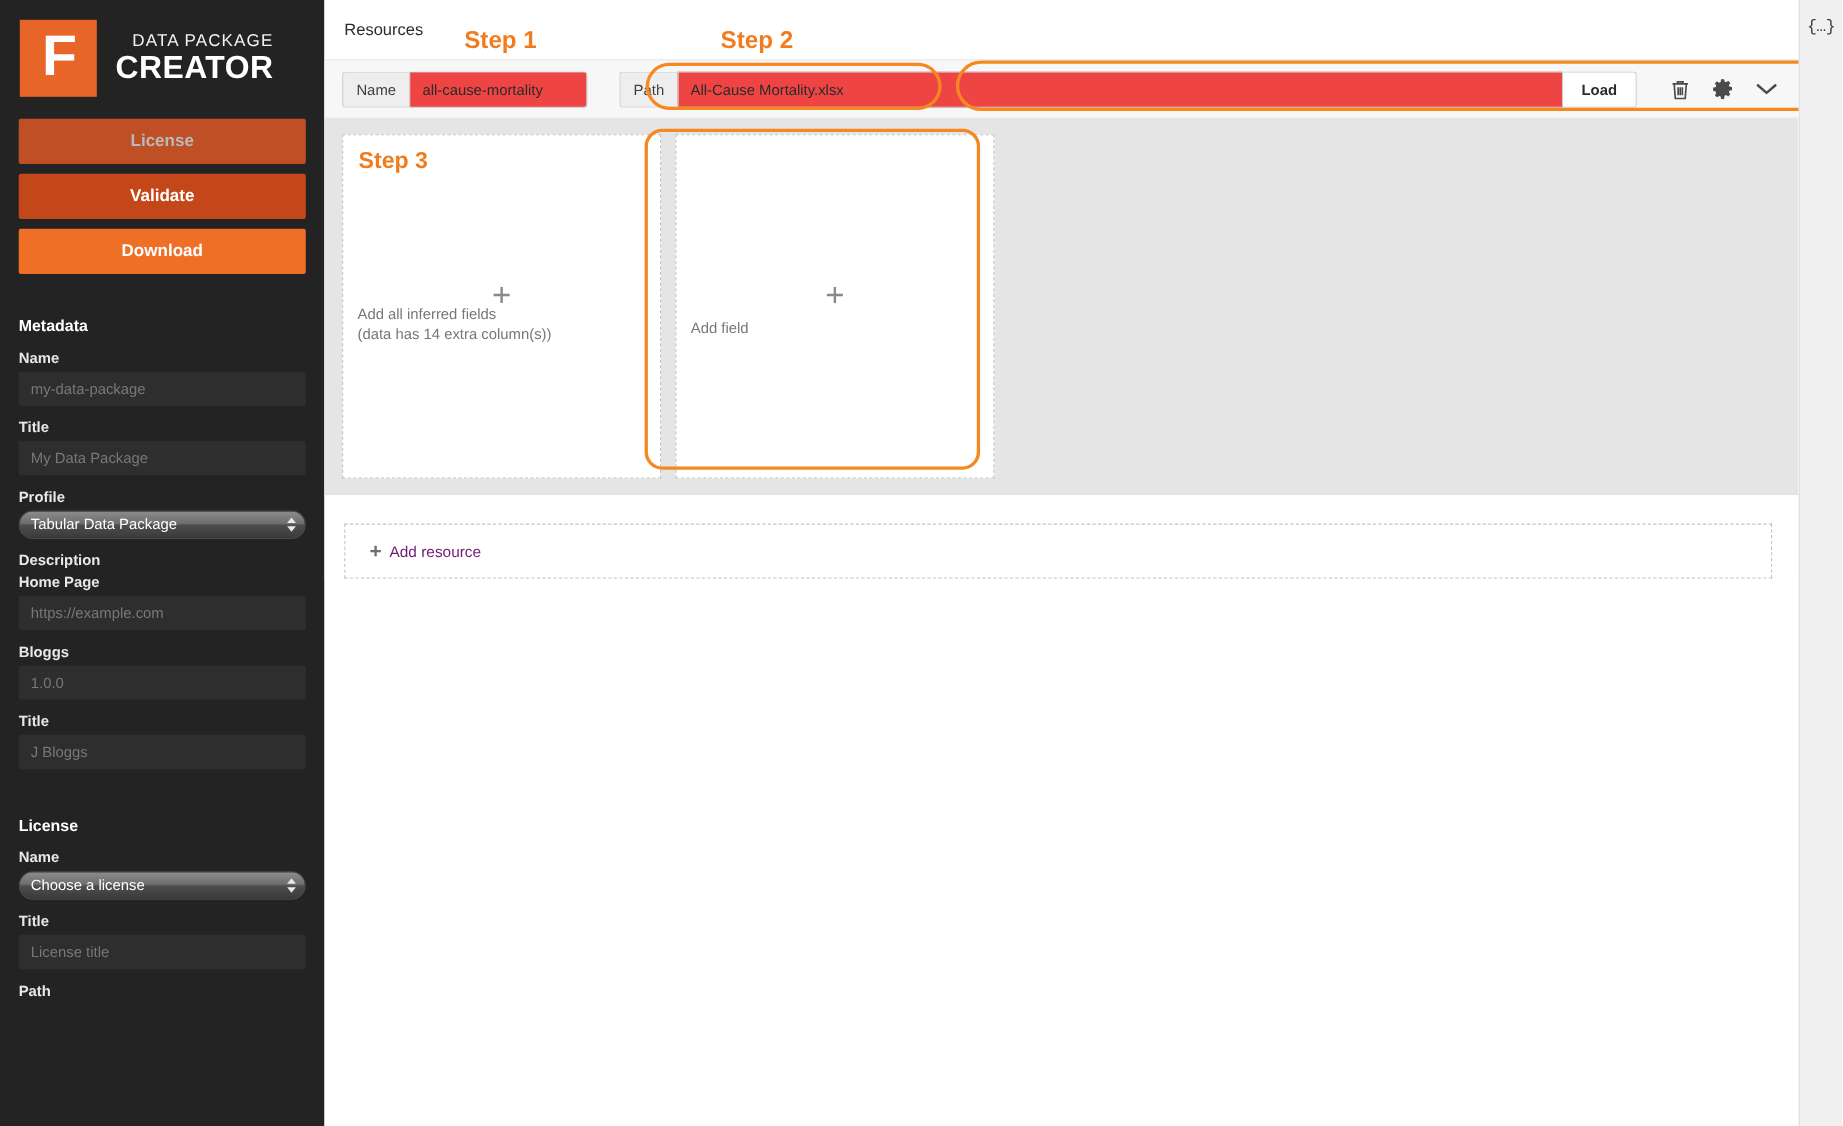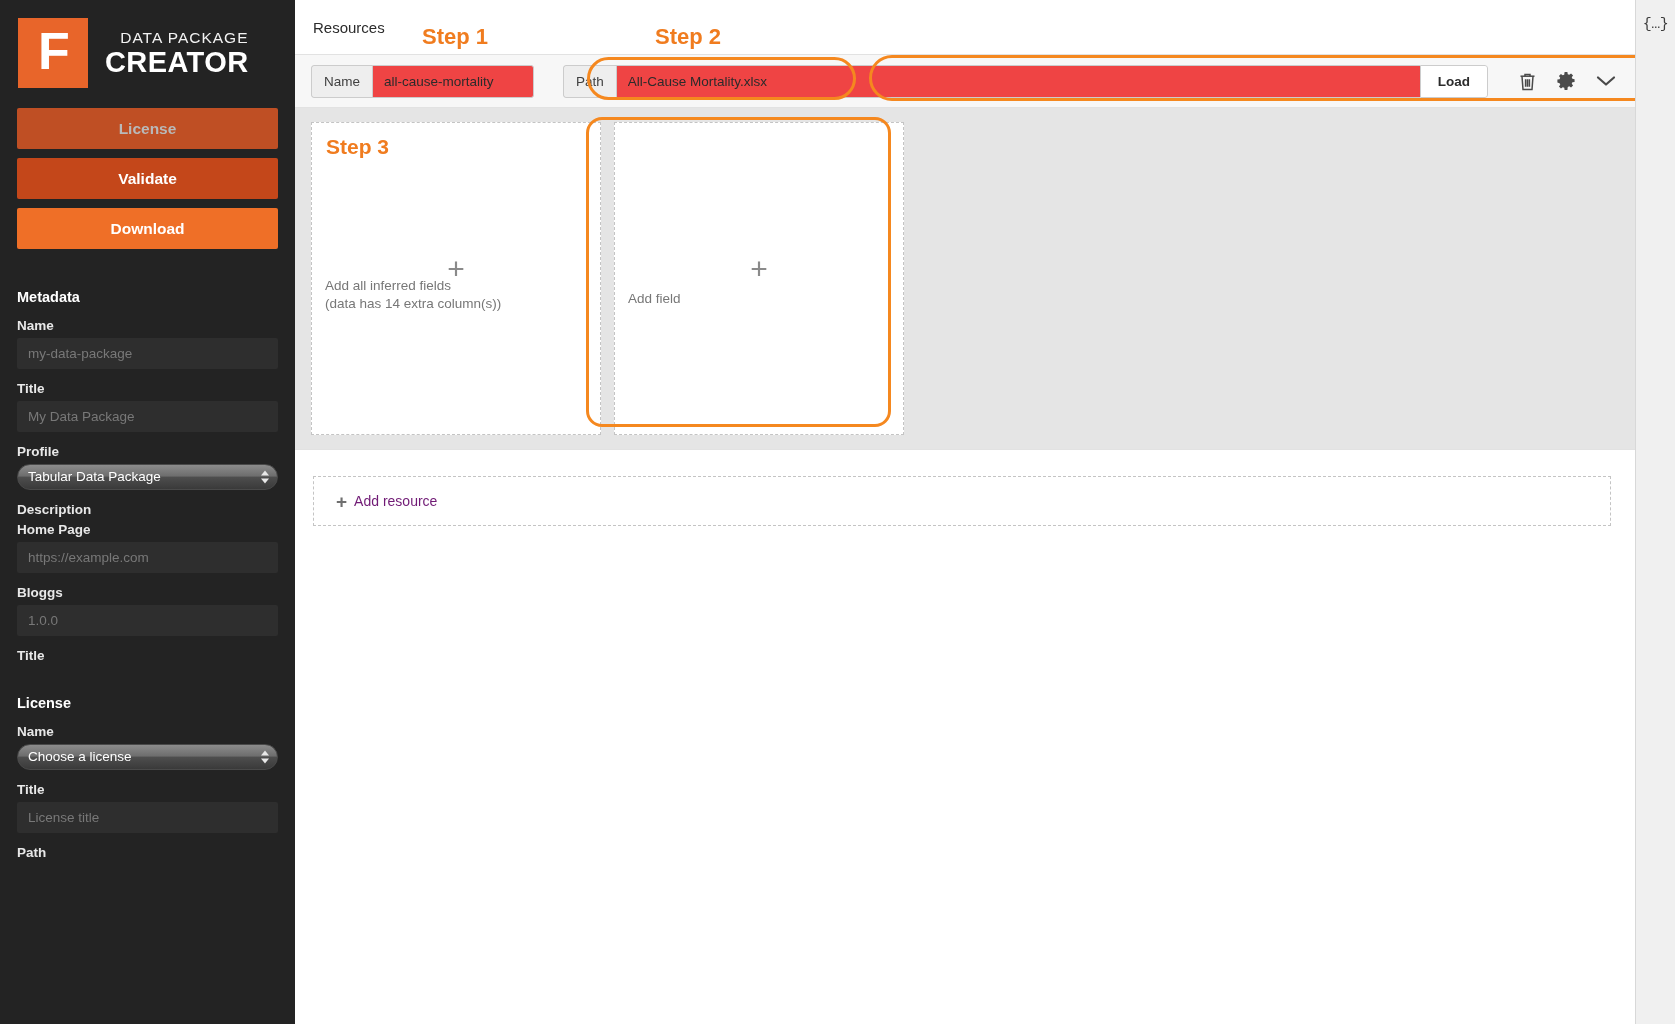--- a/index.html
+++ b/index.html
@@ -339,20 +339,21 @@
 
       <label class="fld-label">Description</label>
 
       <label class="fld-label">Home Page</label>
       <input class="fld" type="text" placeholder="https://example.com" style="">
 
       <label class="fld-label">Bloggs</label>
       <input class="fld" type="text" placeholder="1.0.0" style="">
 
       <label class="fld-label">Title</label>
+      <input class="fld" type="text" placeholder="J Bloggs" style="">
 
       <div class="sec-title license">License</div>
 
       <label class="fld-label">Name</label>
       <div class="sel-wrap">
         <select class="sel">
           <option>Choose a license</option>
         </select>
         <span class="sel-arrows">
             <i class="up"></i>

